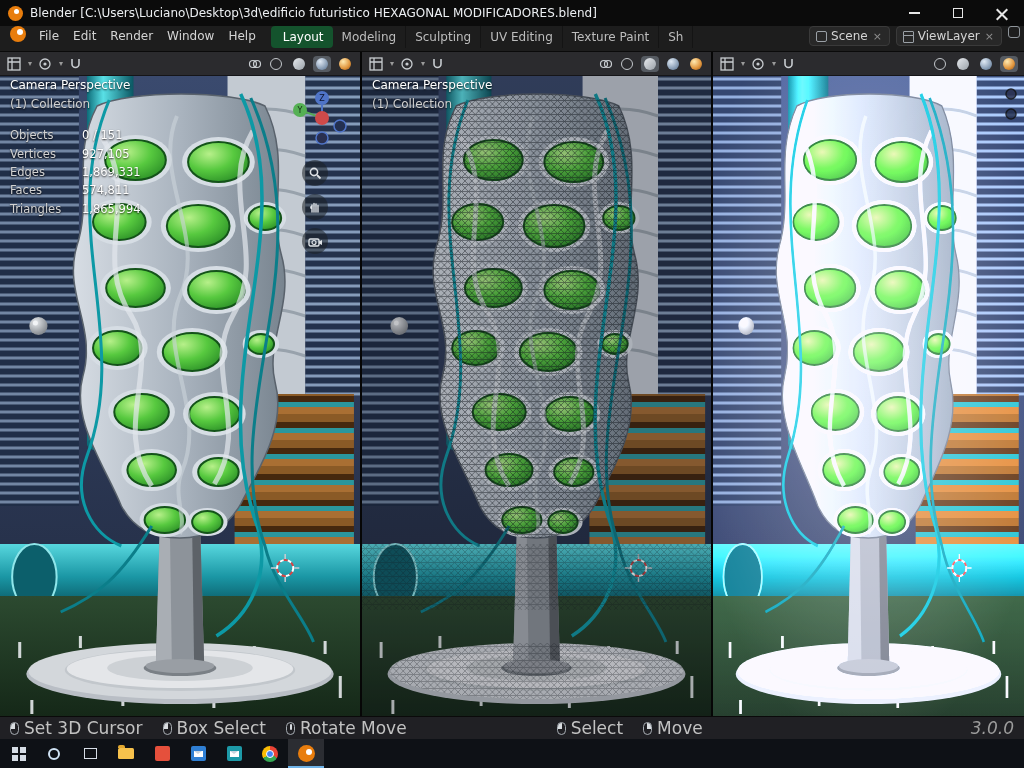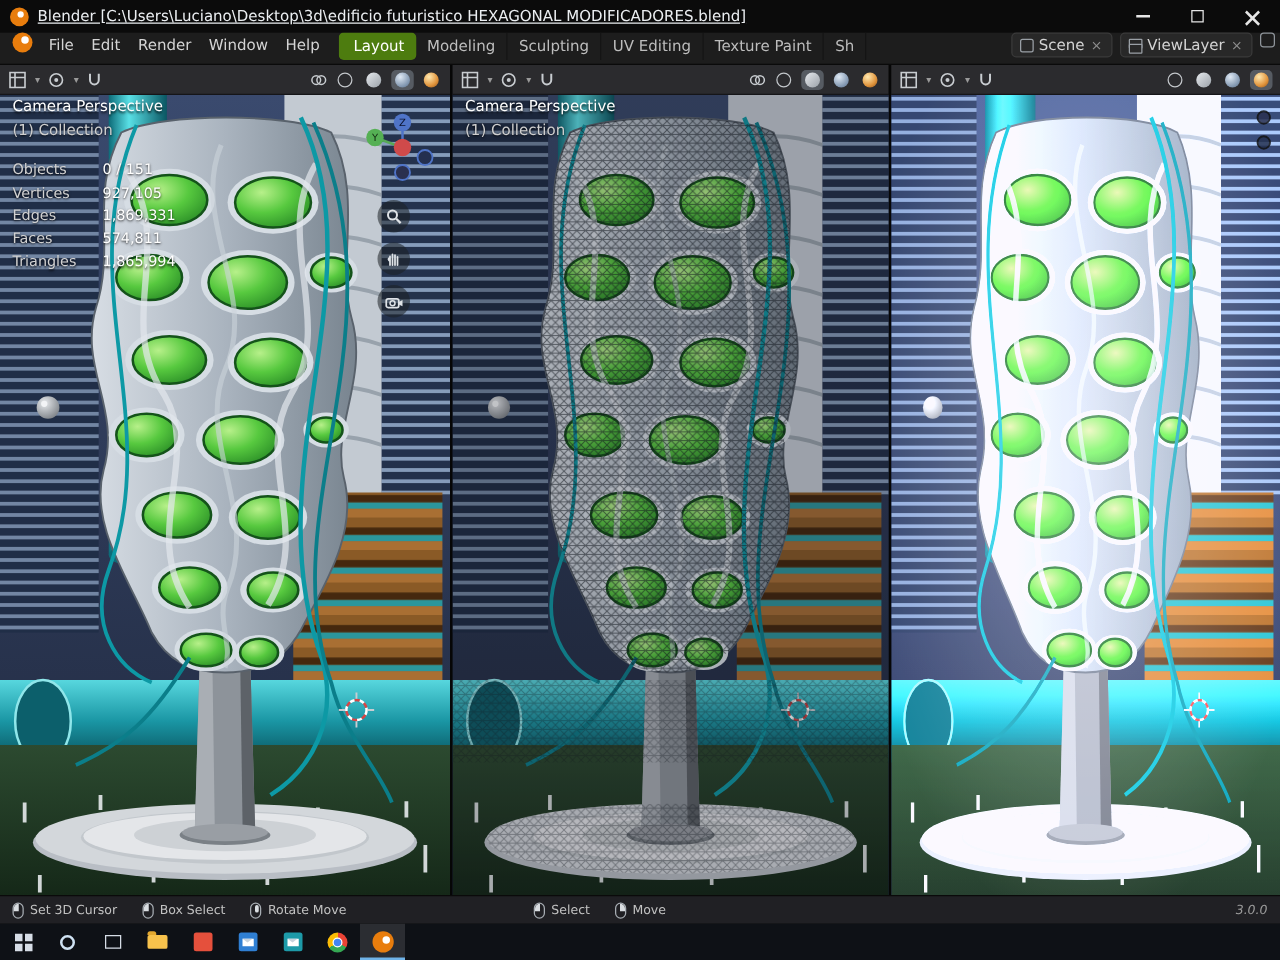--- a/index.html
+++ b/index.html
@@ -2,21 +2,21 @@
 <html><head>
 <meta charset="utf-8">
 <style>
   * { margin:0; padding:0; box-sizing:border-box; }
   html,body { width:1024px; height:768px; overflow:hidden; background:#000;
     font-family:"DejaVu Sans","Liberation Sans",sans-serif; }
   .app { width:1024px; height:768px; display:flex; flex-direction:column; }
 
   
   .titlebar { height:26px; background:#0b0b0b; display:flex; align-items:center;
-    color:#eceff2; font-size:12px; flex:0 0 auto;text-decoration:underline; }
+    color:#eceff2; font-size:12px; flex:0 0 auto; }
   .tb-appicon { width:15px; height:15px; border-radius:50%; background:#e87d0d;
     margin:0 7px 0 8px; position:relative; }
   .tb-appicon::after { content:""; position:absolute; width:5px; height:5px;
     border-radius:50%; background:#fff; top:3px; left:6px; }
   .tb-title { white-space:nowrap; overflow:hidden; text-overflow:ellipsis; flex:1; }
   .wctrls { display:flex; height:100%; }
   .wctrl { width:44px; height:100%; display:flex; align-items:center; justify-content:center; }
   .ic-min { width:11px; height:2px; background:#e6e6e6; display:inline-block; }
   .ic-max { width:10px; height:10px; border:1.5px solid #e6e6e6; display:inline-block; }
   .ic-close { position:relative; width:12px; height:12px; display:inline-block; }
@@ -29,21 +29,21 @@
   .menubar { height:26px; background:#1d1d1d; display:flex; align-items:flex-start;
     color:#d4d4d4; font-size:12px; padding:0 4px; flex:0 0 auto; border-bottom:1px solid #0a0a0a; }
   .blogo { width:16px; height:16px; border-radius:50%; background:#e87d0d; margin:0 6px;
     position:relative; flex:0 0 auto; }
   .blogo::after { content:""; position:absolute; width:6px; height:6px; border-radius:50%;
     background:#fff; top:3px; left:7px; }
   .menu { padding:3px 7px; border-radius:3px; white-space:nowrap; }
   .caret { font-size:8px; color:#9a9a9a; margin-left:2px; }
   .workspaces { display:flex; margin-left:8px; overflow:hidden; flex:1 1 auto; min-width:0; }
   .wtab { padding:4px 9px; color:#bdbdbd; border-right:1px solid #141414; white-space:nowrap; }
-  .wtab.active { background:#4d7c0f; color:#fff; border-radius:4px; border-right:none;padding-left:12px; }
+  .wtab.active { background:#14532d; color:#fff; border-radius:4px; border-right:none;padding-left:12px; }
   .selector { display:flex; align-items:center; gap:4px; background:#282828; border:1px solid #3a3a3a;
     border-radius:4px; padding:2px 6px; margin-left:6px; white-space:nowrap; flex:0 0 auto; }
   .sel-icon { width:11px; height:11px; border:1.5px solid #9aa0a6; border-radius:2px; display:inline-block; }
   .sel-icon.layers { border:none; position:relative; }
   .sel-icon.layers::before,.sel-icon.layers::after { content:""; position:absolute; width:9px; height:6px;
     border:1.2px solid #9aa0a6; border-radius:1px; left:0; }
   .sel-icon.layers::before { top:0; } .sel-icon.layers::after { top:4px; background:#282828; }
   .sel-x { color:#8d8d8d; font-size:11px; padding:0 1px; }
   .mini-ic { width:12px; height:12px; border:1.5px solid #8f959b; border-radius:3px;
     display:inline-block; margin-left:6px; flex:0 0 auto; }
@@ -78,21 +78,21 @@
 
   
   .gizmo { position:absolute; top:10px; right:12px; display:flex; flex-direction:column;
     align-items:center; gap:8px; }
   .gbtn { width:26px; height:26px; border-radius:50%; background:rgba(28,32,37,.55);
     display:flex; align-items:center; justify-content:center; }
   .mini-gizmo { position:absolute; top:10px; right:2px; opacity:.85; }
 
   
   .statusbar { height:23px; background:#202024; border-top:1px solid #0a0a0a; display:flex;
-    align-items:center; gap:20px; padding:0 10px; font-size:10px; color:#c2c2c2; flex:0 0 auto; }
+    align-items:center; gap:20px; padding:0 10px; font-size:17px; color:#c2c2c2; flex:0 0 auto; }
   .sb-item { display:flex; align-items:center; gap:5px; white-space:nowrap; }
   .sb-gap { width:110px; }
   .mouse { width:9px; height:13px; border:1.2px solid #a7adb3; border-radius:4.5px;
     position:relative; display:inline-block; }
   .mouse::before { content:""; position:absolute; background:#d9dde1; }
   .mouse.lmb::before { left:0; top:0; width:4px; height:6px; border-radius:4px 0 0 0; }
   .mouse.rmb::before { right:0; top:0; width:4px; height:6px; border-radius:0 4px 0 0; }
   .mouse.mmb::before { left:3px; top:1px; width:2.5px; height:6px; border-radius:2px; }
   .sb-version { margin-left:auto; color:#9c9c9c;font-style:italic; }
 

